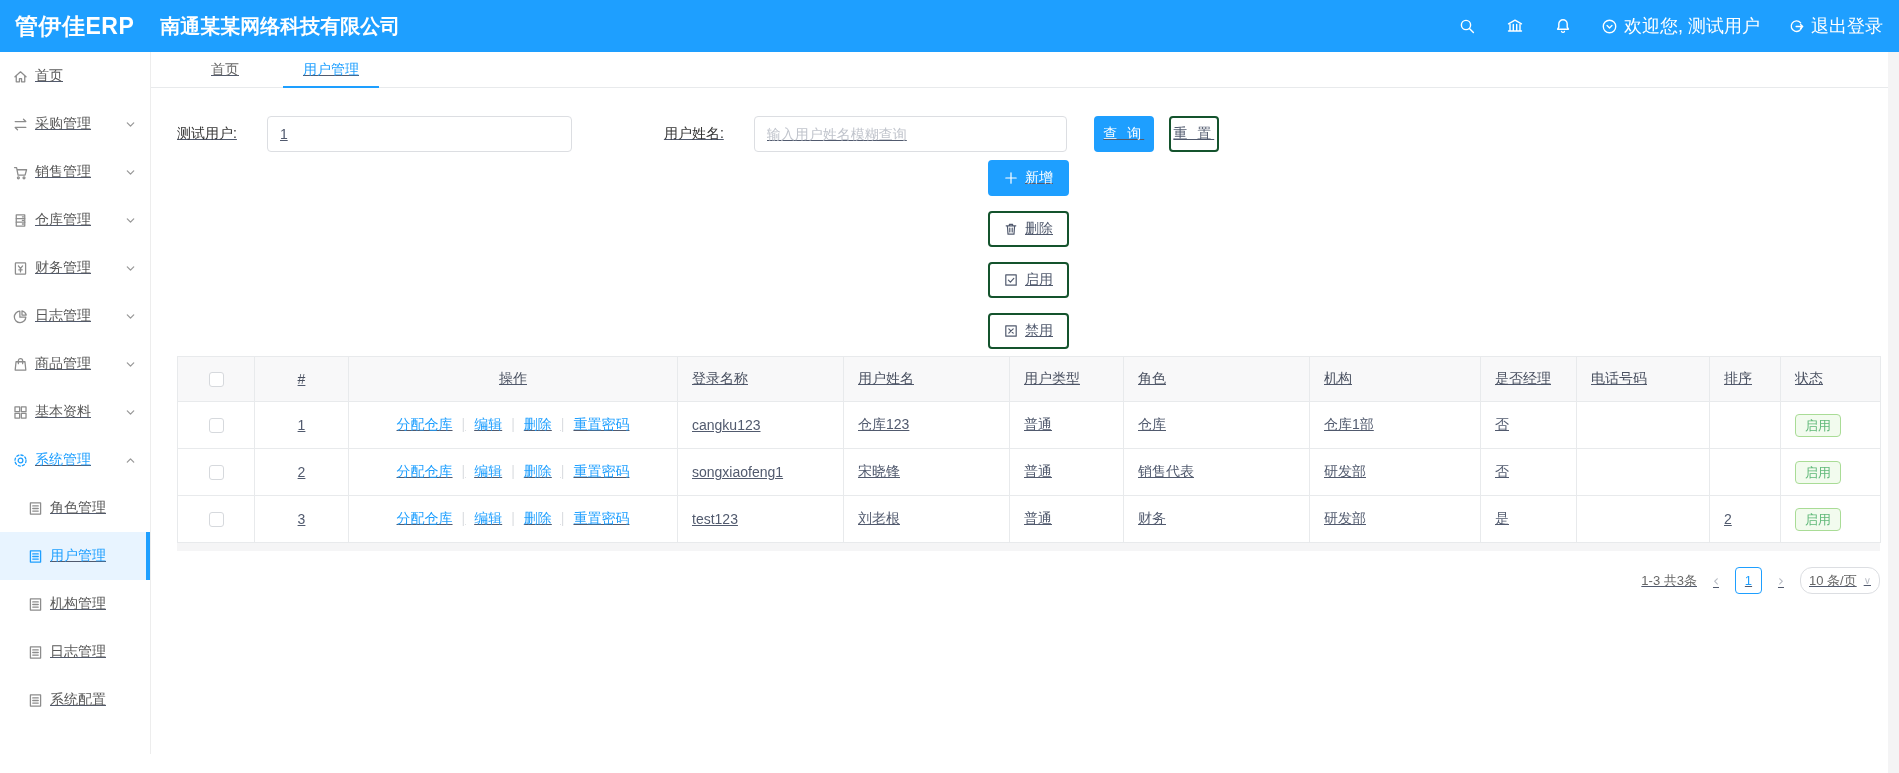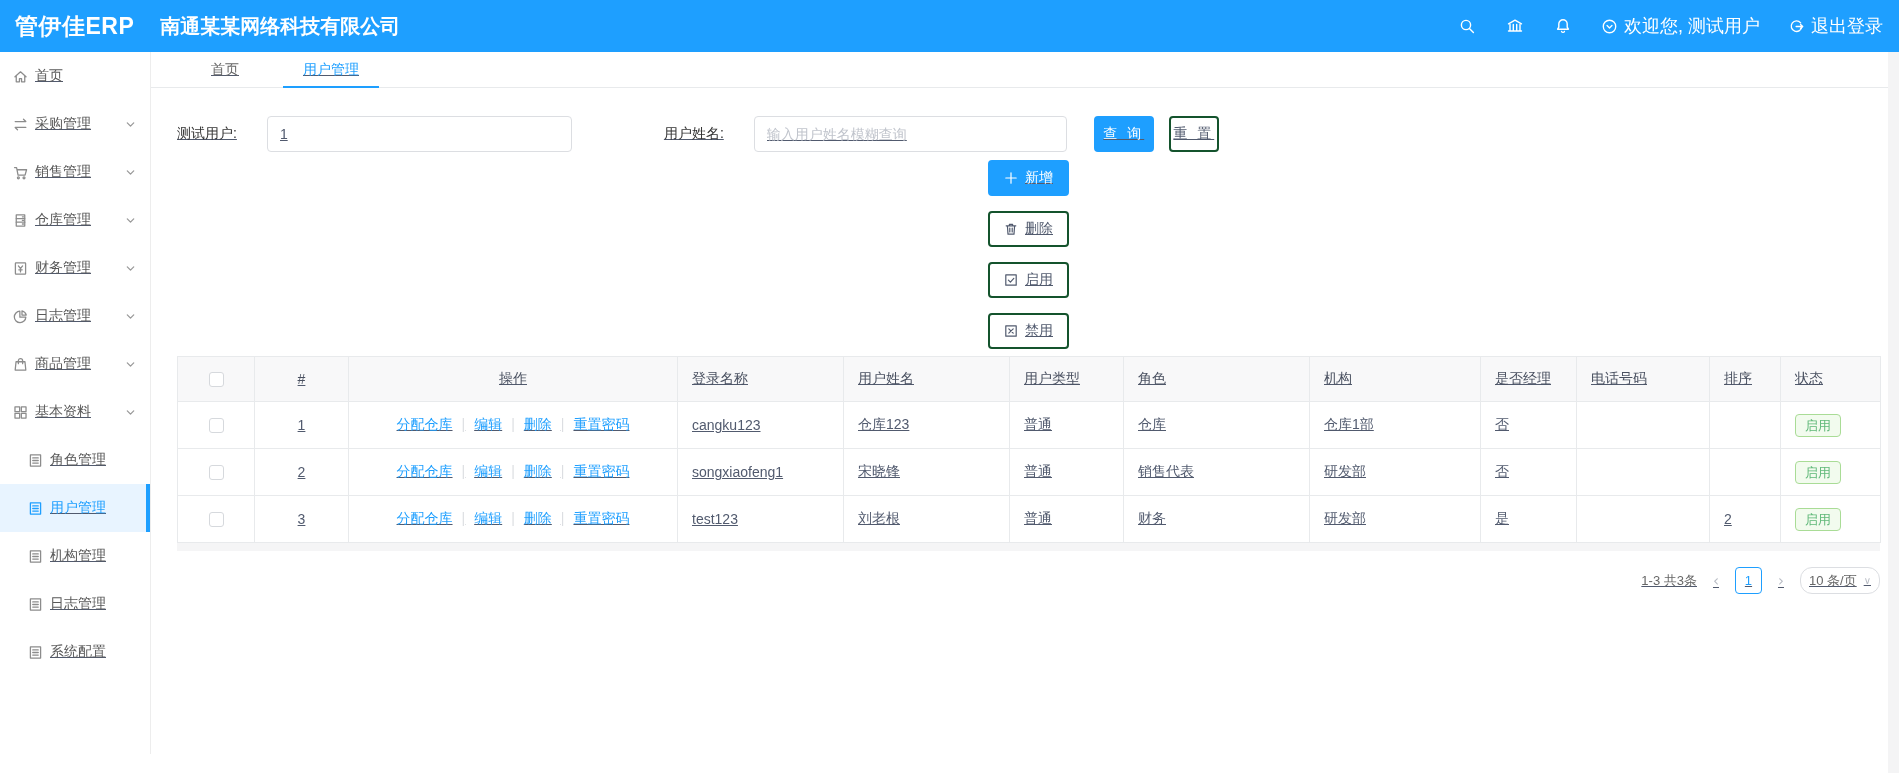--- a/index.html
+++ b/index.html
@@ -235,20 +235,34 @@
               <rect x="2.8" y="2.8" width="4.4" height="4.4"></rect>
               <rect x="8.8" y="2.8" width="4.4" height="4.4"></rect>
               <rect x="2.8" y="8.8" width="4.4" height="4.4"></rect>
               <rect x="8.8" y="8.8" width="4.4" height="4.4"></rect>
             </svg>
           </span>
           <span class="ml">基本资料</span>
           <span class="chev">
             <svg viewBox="0 0 12 12">
               <path d="M2.5 4.2L6 7.8l3.5-3.6"></path>
+            </svg>
+          </span>
+        </div>
+        <div class="menu-item active">
+          <span class="mi">
+            <svg viewBox="0 0 16 16">
+              <circle cx="8" cy="8" r="2.2"></circle>
+              <circle cx="8" cy="8" r="5.2" stroke-dasharray="2.1 1.95"></circle>
+            </svg>
+          </span>
+          <span class="ml">系统管理</span>
+          <span class="chev">
+            <svg viewBox="0 0 12 12">
+              <path d="M2.5 7.8L6 4.2l3.5 3.6"></path>
             </svg>
           </span>
         </div>
         <div class="sub-item">
           <span class="mi">
             <svg viewBox="0 0 16 16">
               <rect x="3.2" y="2.8" width="9.6" height="10.4"></rect>
               <path d="M5.4 5.6h5.2M5.4 8h5.2M5.4 10.4h5.2"></path>
             </svg>
           </span>

